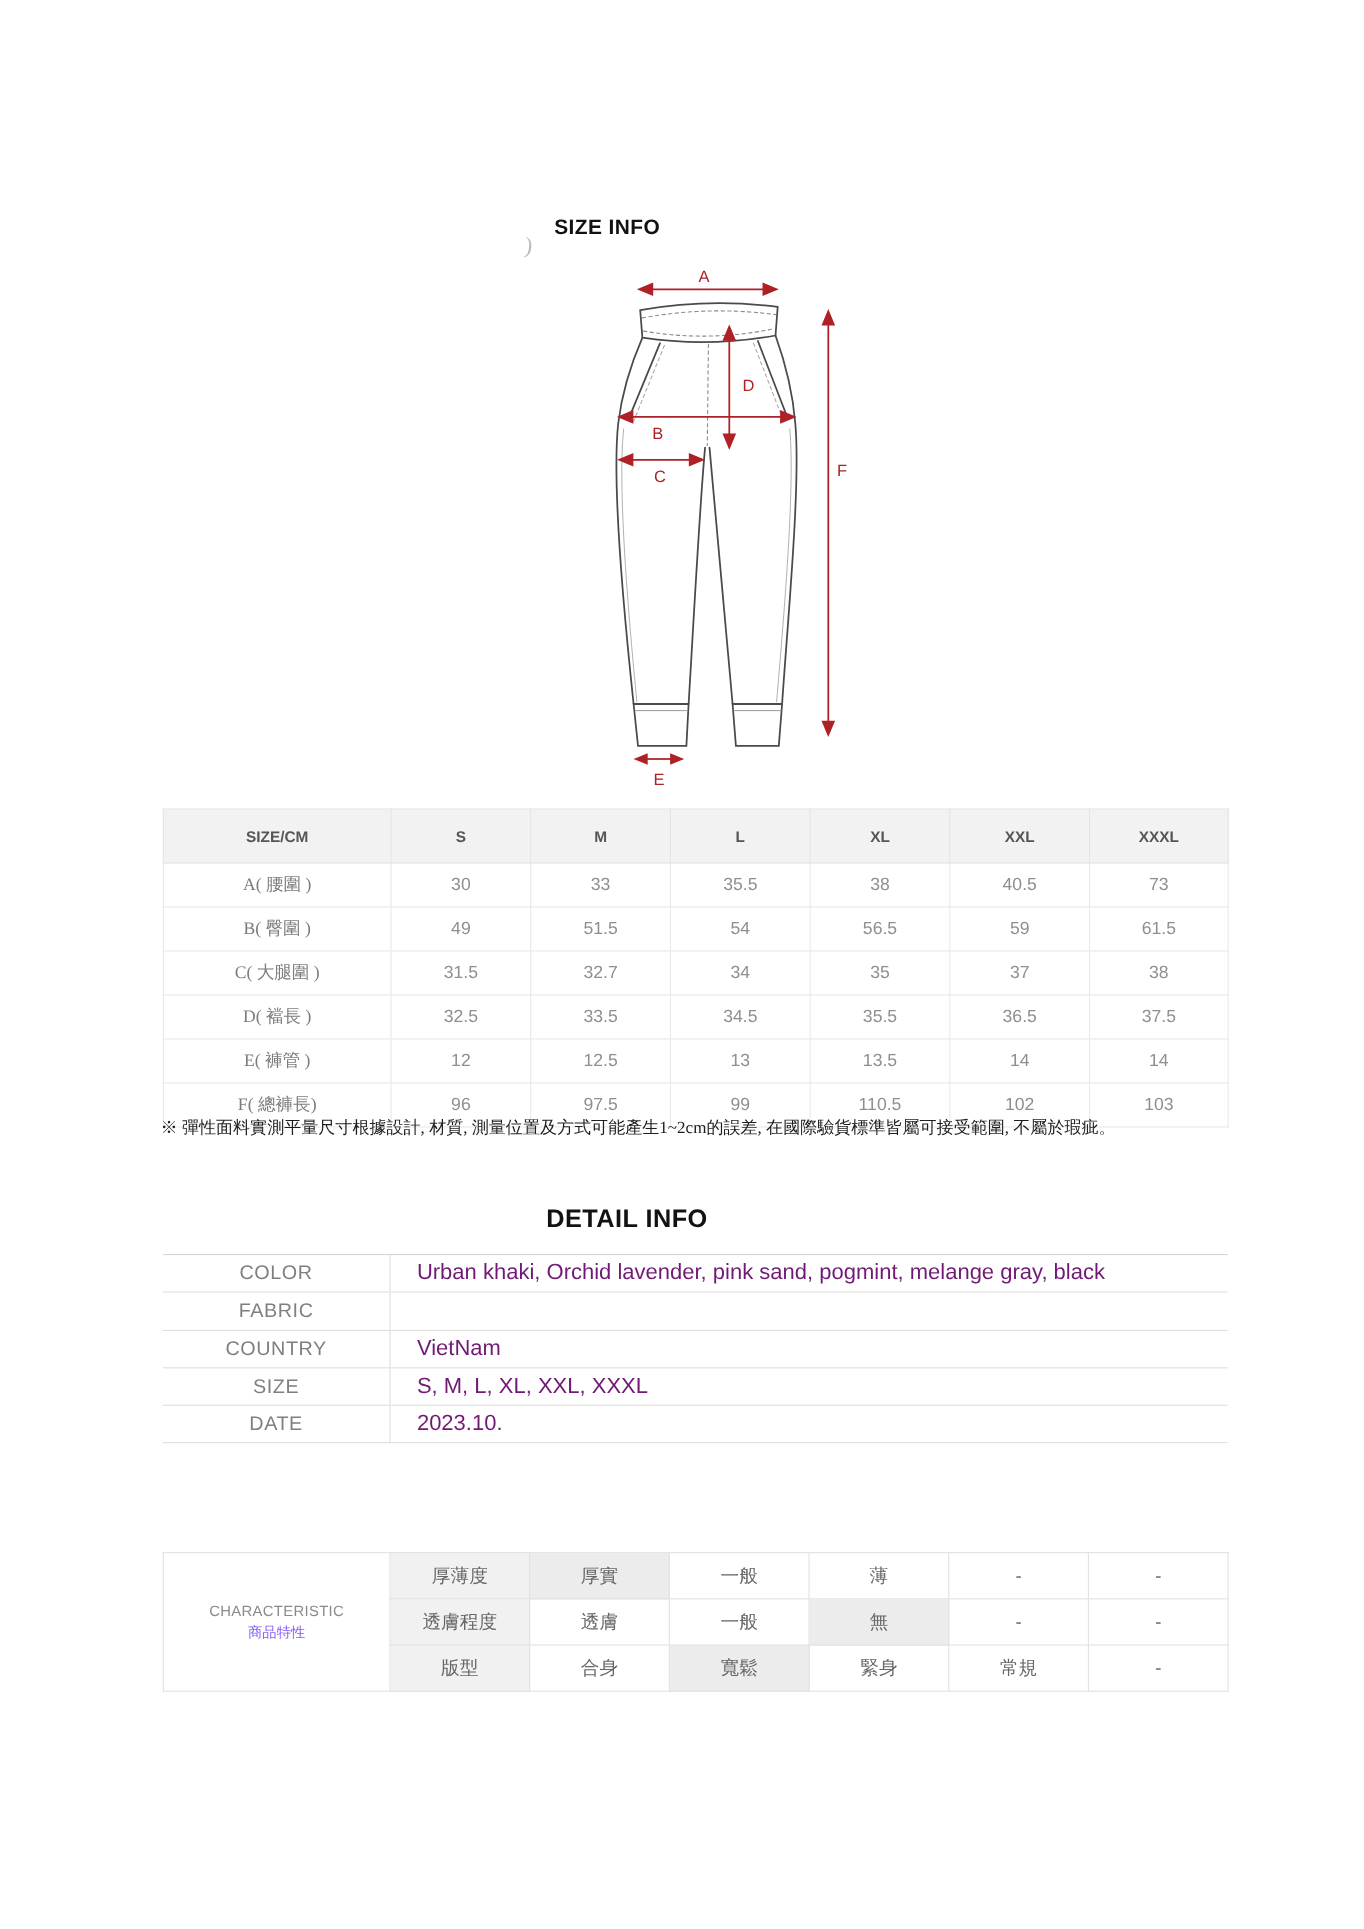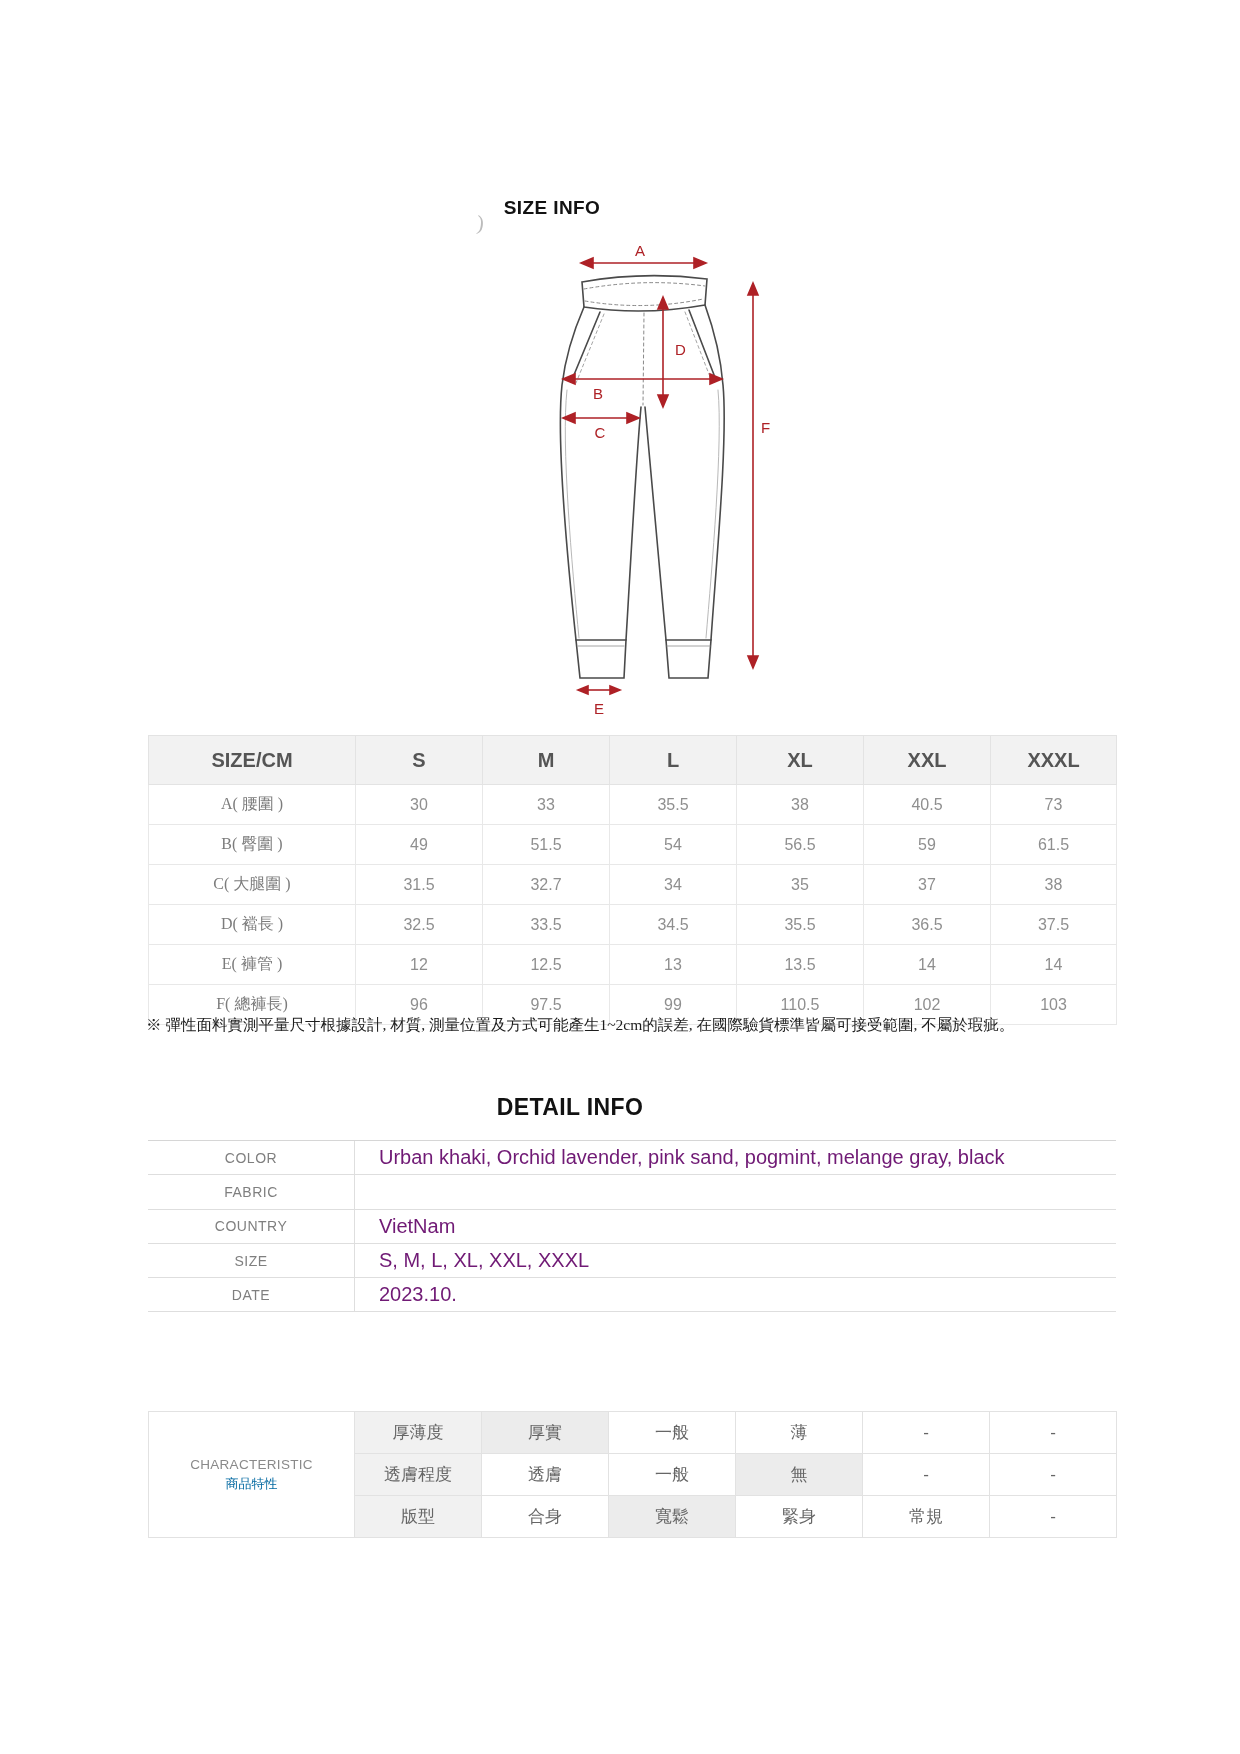--- a/index.html
+++ b/index.html
@@ -9,47 +9,47 @@
   #size-title{left:402px;top:197px;width:300px;font-size:19px;letter-spacing:.4px;}
   #detail-title{left:420px;top:1094px;width:300px;font-size:23px;letter-spacing:.4px;}
   .stray{position:absolute;left:477px;top:211px;color:#bcbcbc;font-size:21px;
          font-family:"Liberation Serif","DejaVu Serif",serif;transform:rotate(6deg);}
   #diagram{position:absolute;left:460px;top:225px;}
   .meas-label{font-size:15px;font-weight:400;}
 
   
   #size-table{position:absolute;left:148px;top:735px;width:968px;border-collapse:collapse;
               table-layout:fixed;border:1px solid #e0e0e0;border-bottom:1px solid #cfcfcf;}
-  #size-table th{height:46px;background:#f2f2f2;font-size:20px;color:#555;font-weight:bold;
+  #size-table th{height:46px;background:#f2f2f2;font-size:14px;color:#555;font-weight:bold;
                  border:1px solid #e3e3e3;}
   #size-table td{height:37px;font-size:16px;color:#8f8f8f;text-align:center;
                  border:1px solid #e8e8e8;font-weight:400;}
   #size-table td.rowlab{color:#7c7c7c;font-family:Liberation Serif, serif;}
 
   #note{position:absolute;left:146px;top:1015px;width:990px;font-size:15.5px;color:#1d1d1d;
         font-family:"Liberation Serif","DejaVu Serif",serif;}
 
   
   #detail-table{position:absolute;left:148px;top:1140px;width:968px;border-top:1px solid #d6d6d6;}
   .drow{display:flex;align-items:center;height:33.3px;border-bottom:1px solid #dedede;}
   .dlabel{width:206px;flex:0 0 206px;align-self:stretch;display:flex;align-items:center;
           justify-content:center;border-right:1px solid #dedede;color:#7f7f7f;
-          font-size:14px;letter-spacing:.5px;}
+          font-size:18px;letter-spacing:.5px;}
   .dvalue{padding-left:24px;font-size:20px;color:#701a75;}
 
   
   #char-table{position:absolute;left:148px;top:1411px;width:968px;border-collapse:collapse;
               table-layout:fixed;}
   #char-table td{height:39px;text-align:center;vertical-align:middle;border:1px solid #e2e2e2;
                  font-size:17px;color:#666;}
   #char-table td.charhead{background:#fff;}
   #char-table td.attr{background:#f1f1f1;}
   #char-table td.sel{background:#ececec;}
   .ch-en{font-size:13.5px;color:#8a8a8a;letter-spacing:.3px;}
-  .ch-zh{font-size:13px;color:#0369a1;margin-top:3px;}
+  .ch-zh{font-size:13px;color:#8b5cf6;margin-top:3px;}
 </style>
 </head>
 <body>
 
 <div class="sheet">
 
   <div class="stray">)</div>
 
   <div class="title" id="size-title">SIZE INFO</div>
 

